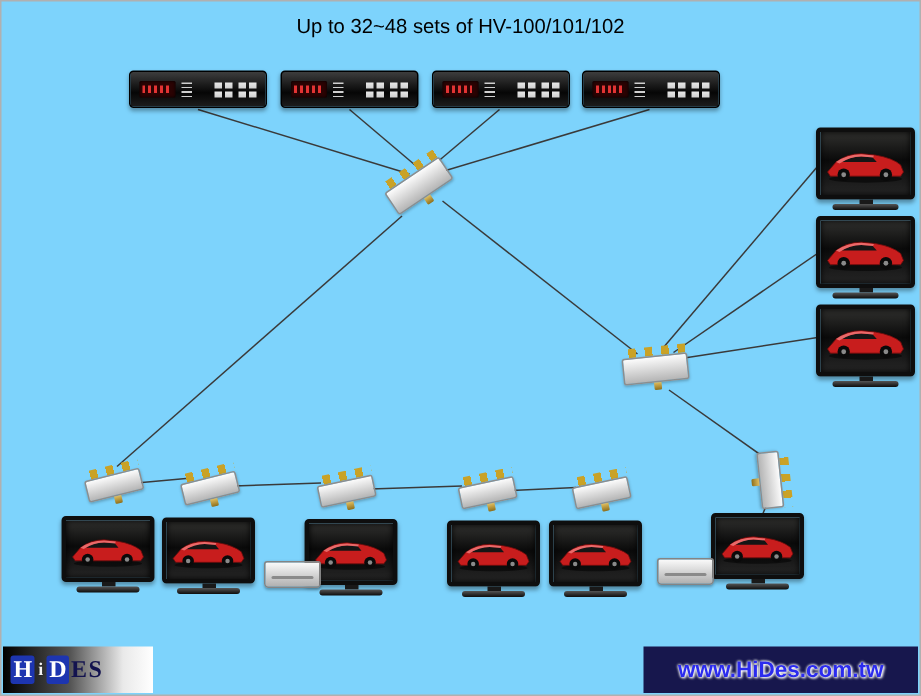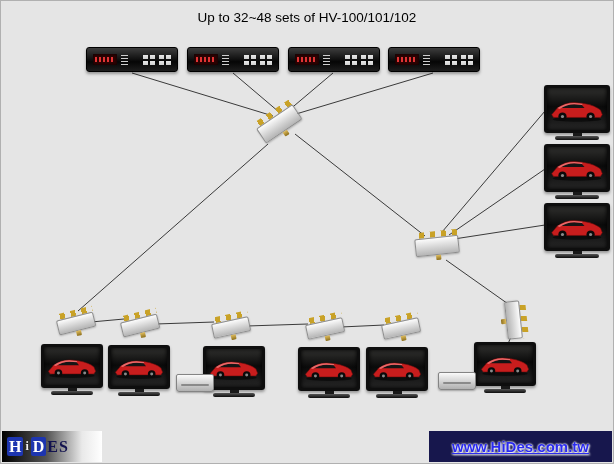--- a/index.html
+++ b/index.html
@@ -1,20 +1,20 @@
 <!DOCTYPE html>
 <html style="--brand-blue: #1d35b0; --link-blue: #2b2bee; --navy-bar: #17174d; --car-red: #c81d1d; --gold: #c9a227; --line: #3a3a3a;"><head>
 <meta charset="utf-8">
 <style>
   :root{
     --brand-blue:#1d35b0; --link-blue:#2b2bee; --navy-bar:#17174d;
     --car-red:#c81d1d; --gold:#c9a227; --line:#3a3a3a;
   }
   body{margin:0;background:#fff;font-family:"Liberation Sans",sans-serif;}
-  .canvas{position:relative;width:614px;height:464px;background:#e5e5e5;
+  .canvas{position:relative;width:614px;height:464px;background:#7dd3fc;
     border:1px solid #b0b0b0;box-sizing:border-box;overflow:hidden;}
   .title{position:absolute;top:9px;left:0;width:100%;text-align:center;
     font-size:13.5px;color:#000;}
   .wires{position:absolute;left:0;top:0;width:614px;height:464px;}
   .wires line{stroke:var(--line);stroke-width:1;}
 
   
   .modulator{position:absolute;width:92px;height:25px;box-sizing:border-box;
     background:linear-gradient(180deg,#3d3d3d,#060606 60%,#1d1d1d);
     border:1px solid #000;border-radius:3px;display:flex;align-items:center;
@@ -68,21 +68,21 @@
     align-items:center;gap:1px;padding-left:5px;box-sizing:border-box;
     background:linear-gradient(90deg,#000 0%,#555 45%,#e9e9e9 80%,#fff 100%);}
   .lgbox{background:var(--brand-blue);color:#fff;border-radius:2px;padding:0 2px;
     font:bold 16px/19px "Liberation Serif",serif;}
   .lgsmall{color:#f2f2f2;font:bold 12px "Liberation Serif",serif;margin:0 1px;
     text-shadow:0 0 1px #000;}
   .lgdark{color:#13134f;font:bold 16px "Liberation Serif",serif;}
   .webbar{position:absolute;right:1px;bottom:1px;width:183px;height:31px;
     background:var(--navy-bar);display:flex;align-items:center;justify-content:center;}
   .weblink{color:var(--link-blue);font:bold 15px "Liberation Sans",sans-serif;
-    text-decoration:underline;cursor:pointer;
+    cursor:pointer;
     text-shadow:0 0 2px #fff,0 0 2px #fff,1px 1px 2px #fff;}
 </style>
 </head>
 <body>
 
 <svg width="0" height="0" style="position:absolute" aria-hidden="true">
   <defs>
     <g id="car-shape">
       <ellipse cx="32" cy="26" rx="26" ry="2.6" fill="#000" opacity="0.5"></ellipse>
       <path d="M5 21 L11 14 Q19 8 29 8 L39 9 Q51 11 57 16 L59 21 L57 24 L7 24 Z" fill="var(--car-red,#c81d1d)" stroke="#6e0d0d" stroke-width="0.6"></path>

